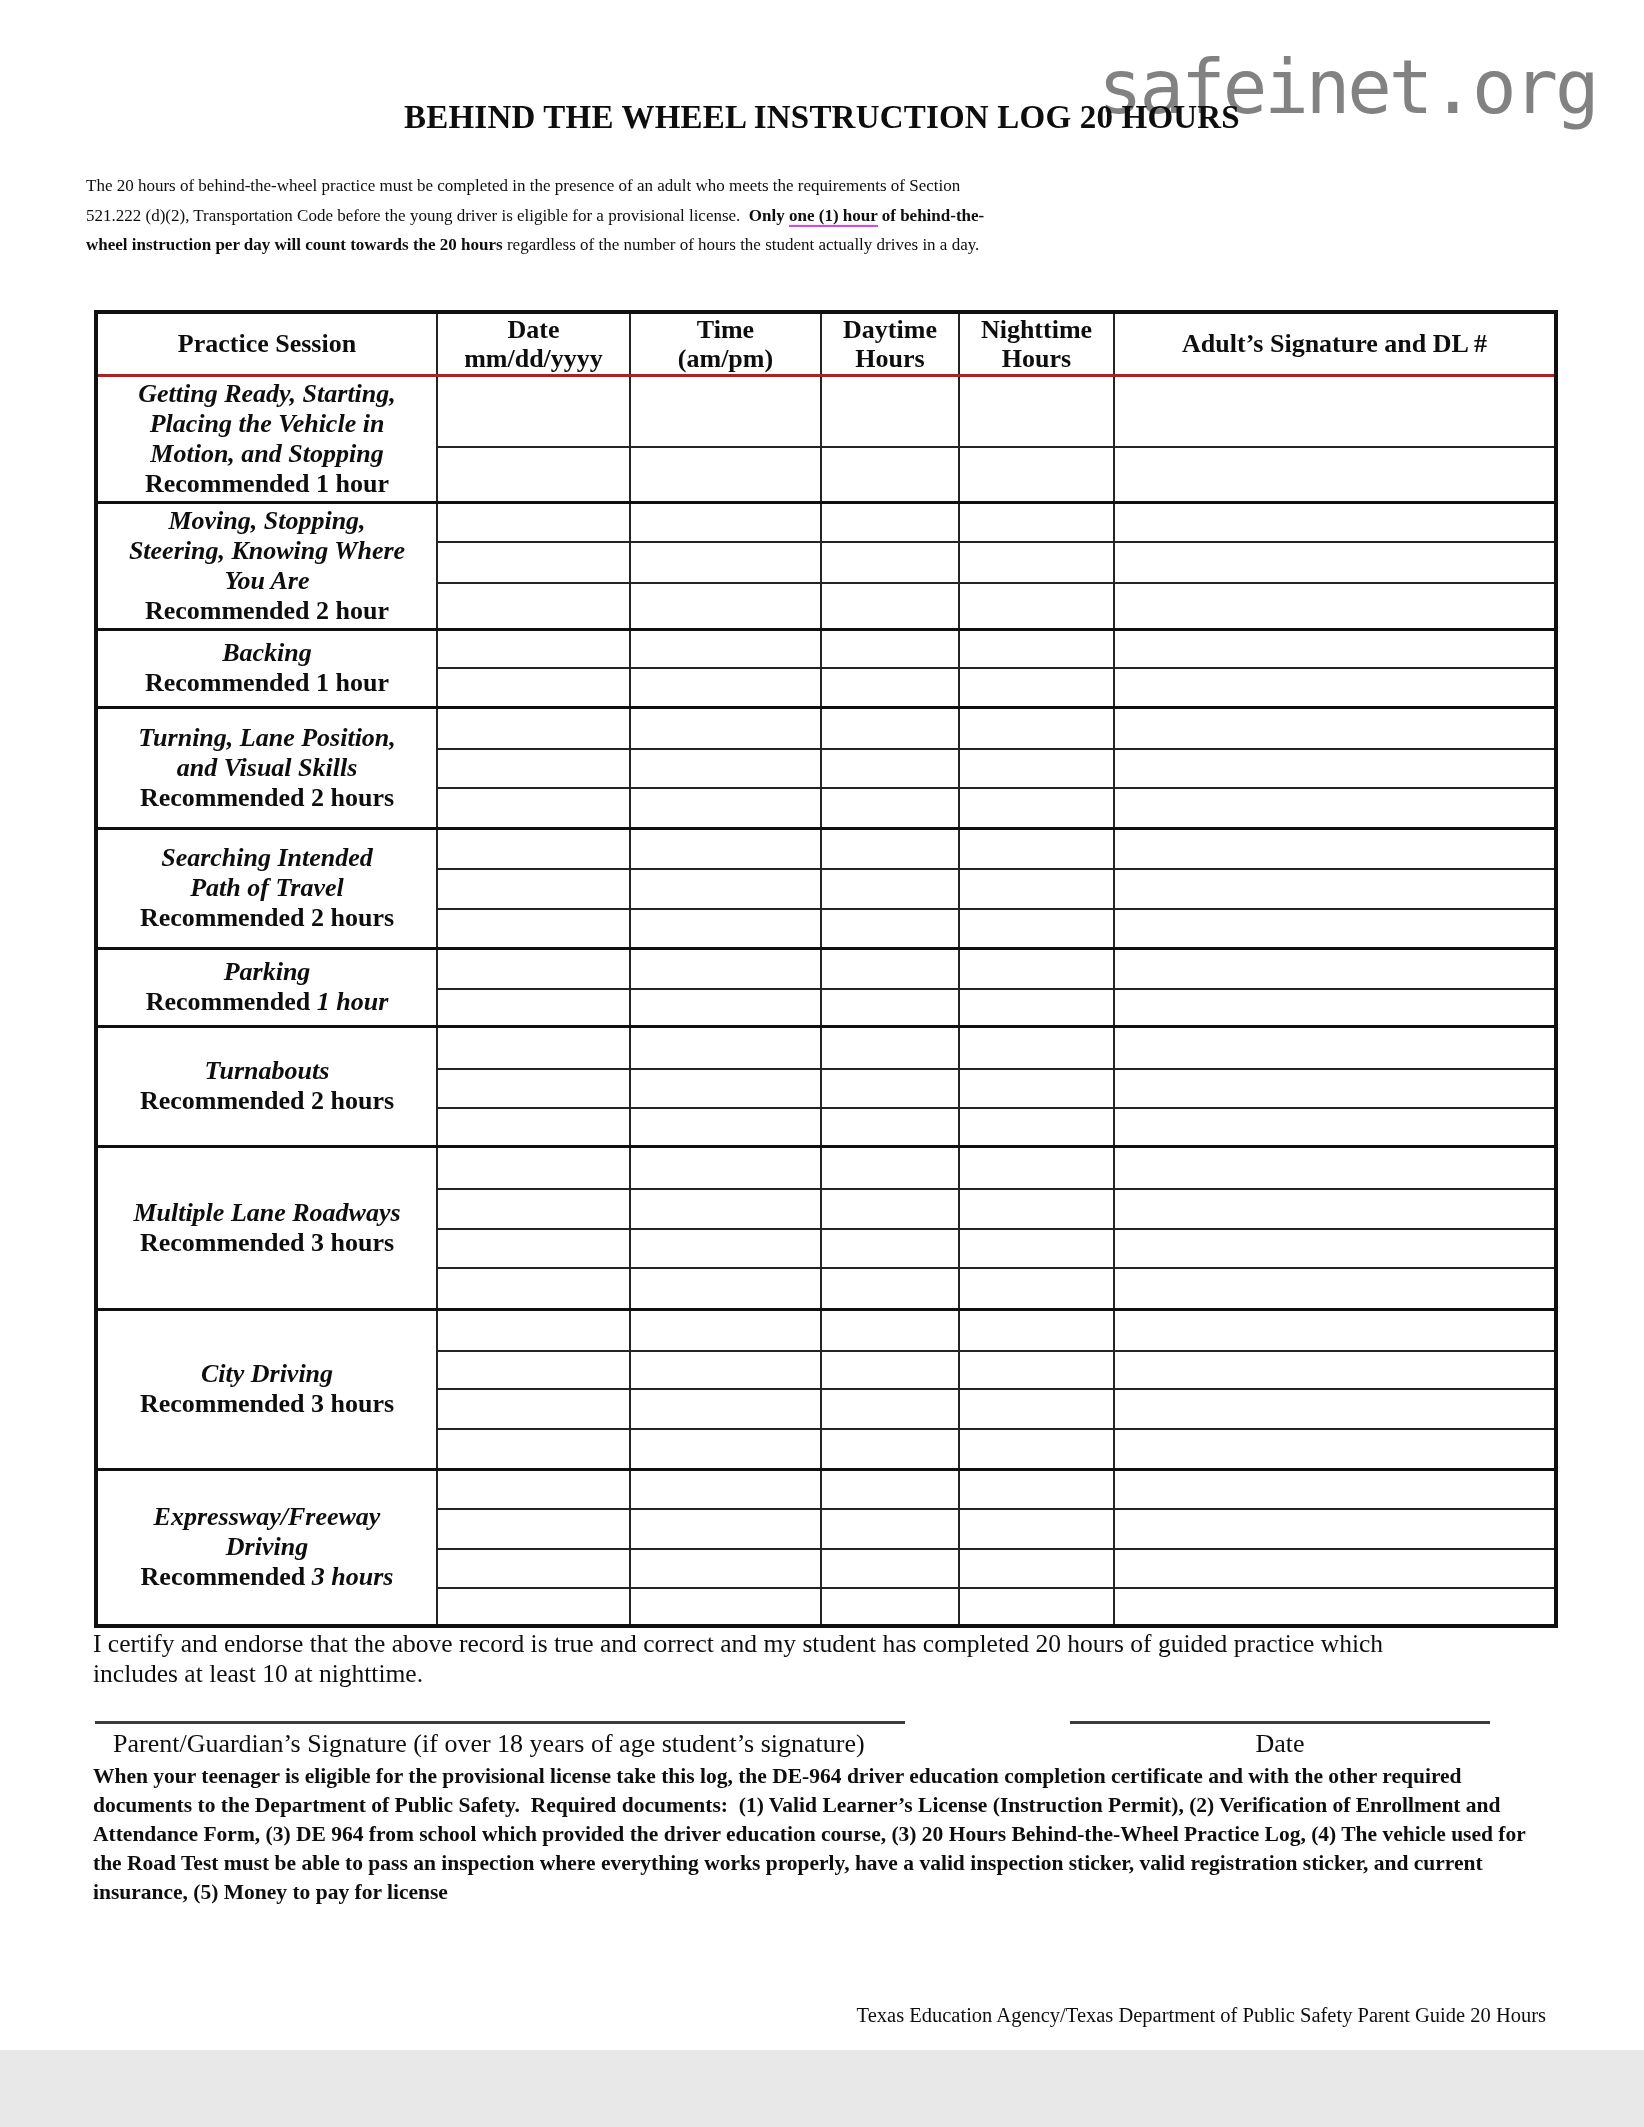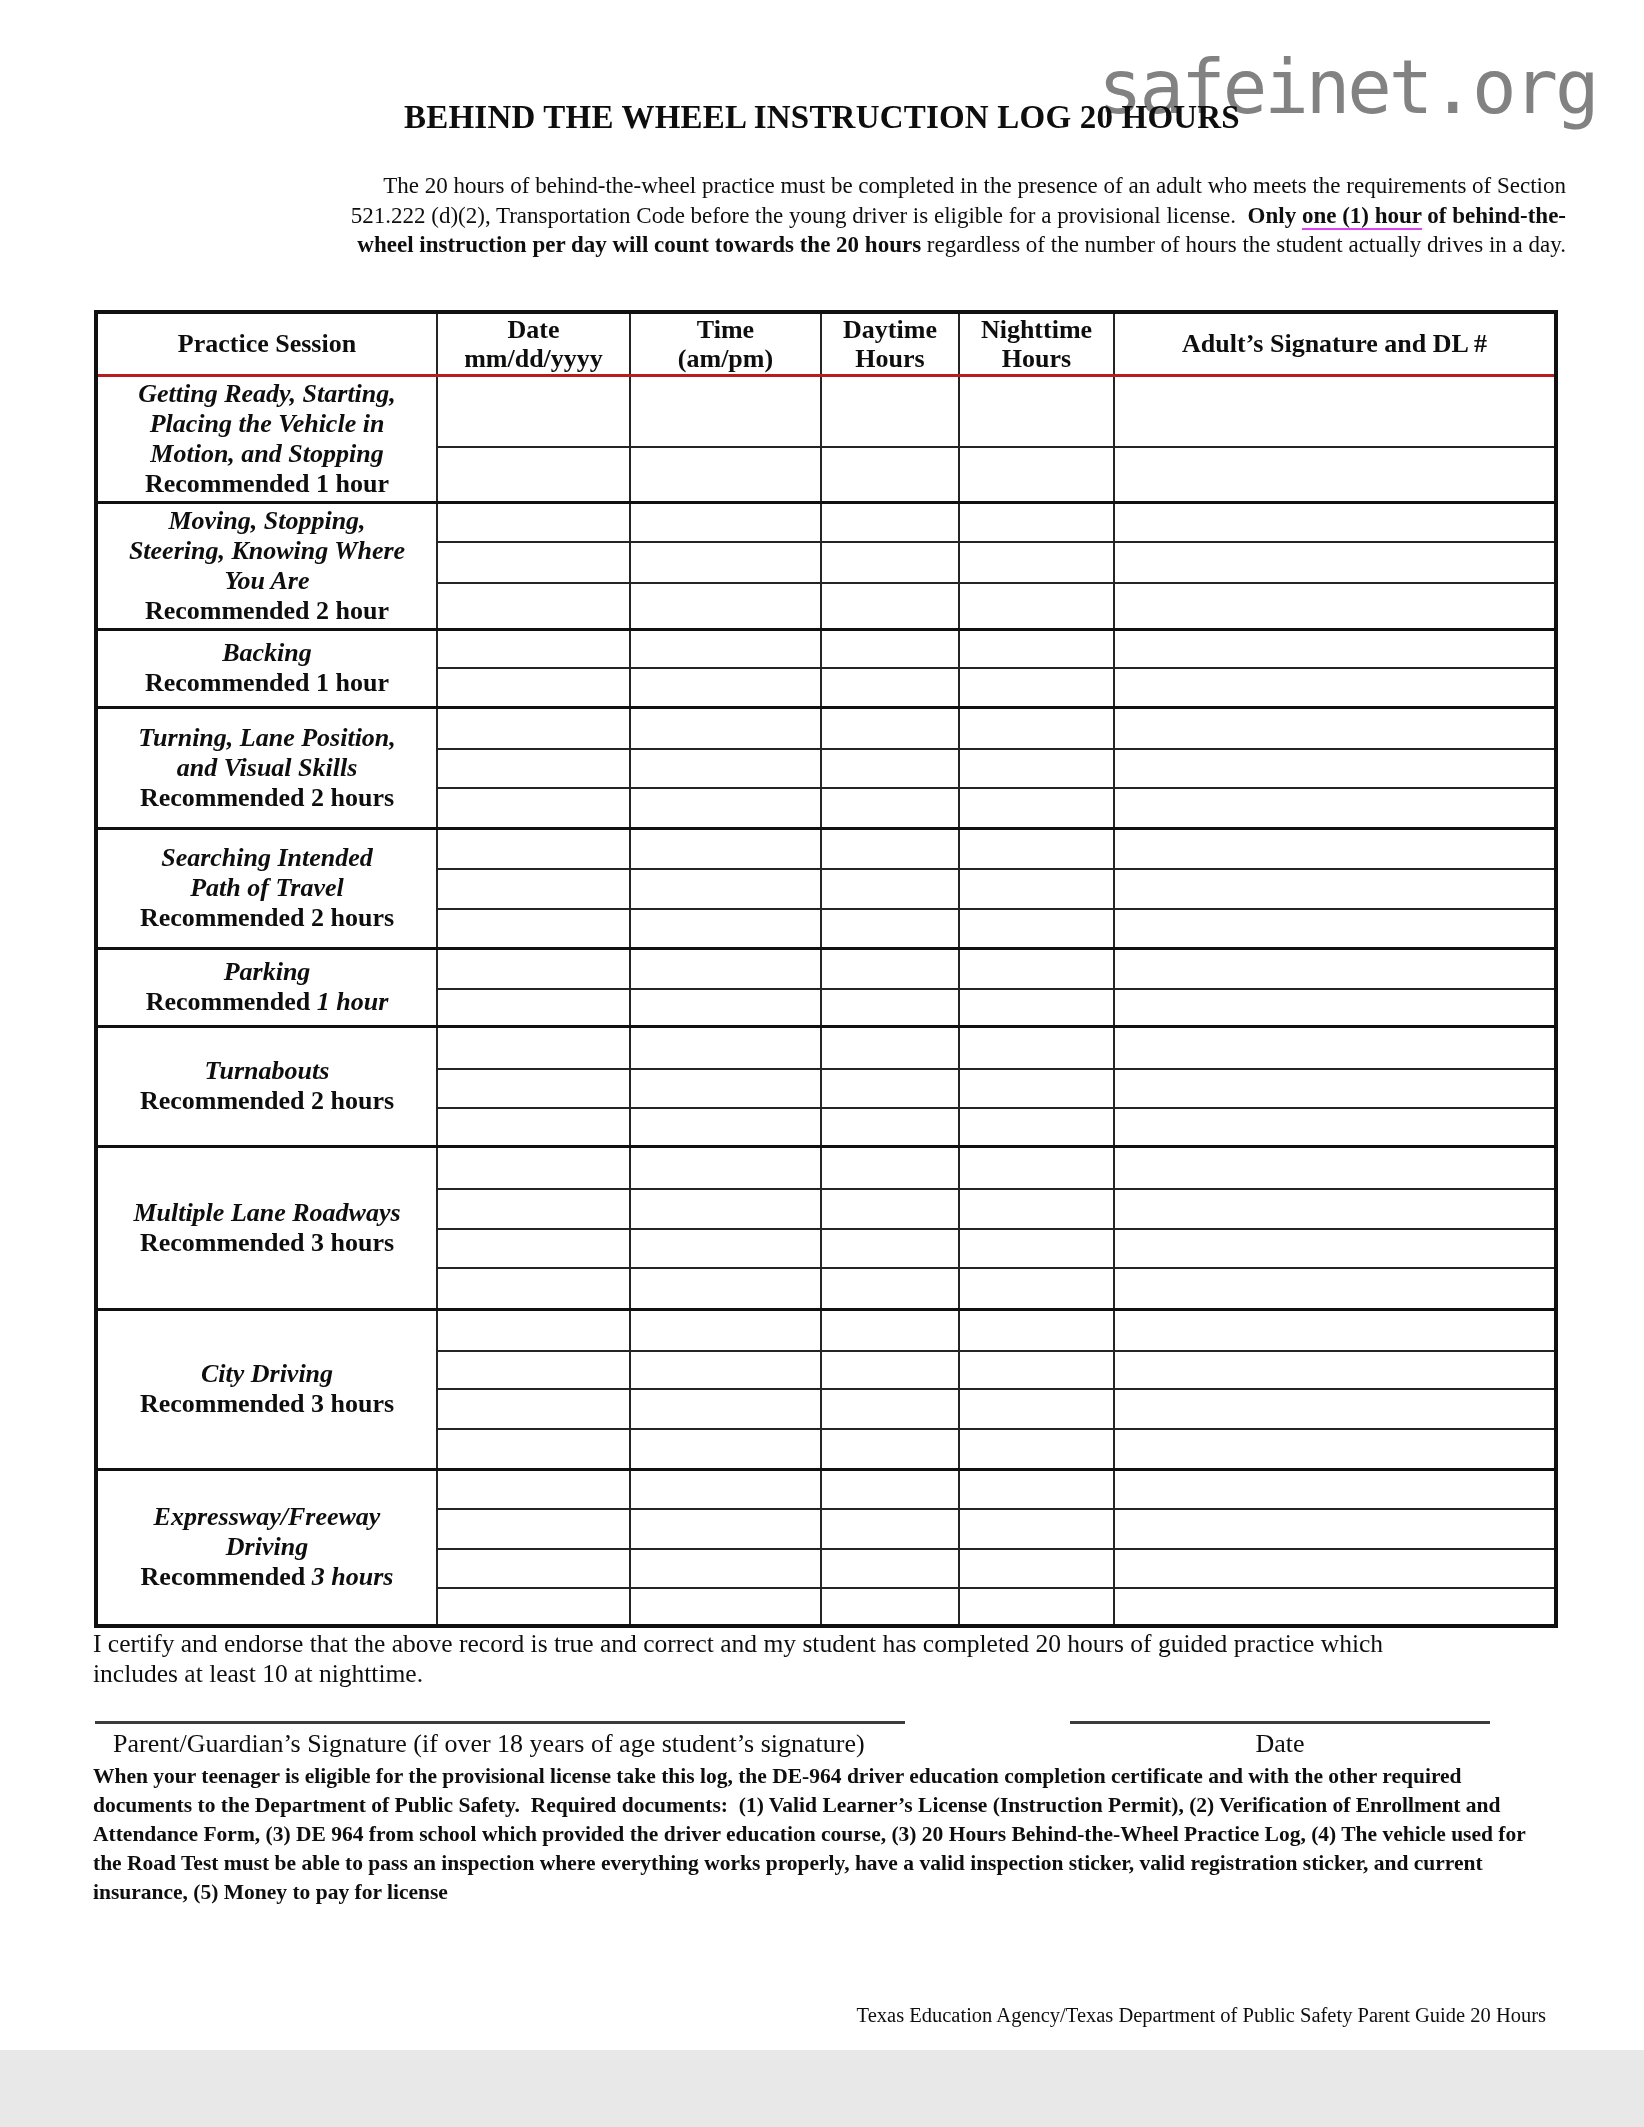--- a/index.html
+++ b/index.html
@@ -4,21 +4,21 @@
 <style>
   html,body{margin:0;padding:0;background:#e8e8e8;}
   .page{position:relative;width:1644px;height:2050px;background:#ffffff;margin:0 auto;
         font-family:"Liberation Serif","DejaVu Serif",serif;color:#0e0e0e;overflow:hidden;}
   .watermark{position:absolute;top:50px;left:1098px;font-family:"DejaVu Sans Mono","Liberation Mono",monospace;
         font-size:74px;line-height:74px;color:#828282;letter-spacing:-3px;z-index:0;font-weight:400;}
   .title{position:absolute;top:99px;left:0;width:100%;text-align:center;
         font-size:33px;font-weight:bold;z-index:1;letter-spacing:.2px;}
   .subtitle{position:absolute;top:138px;left:0;width:100%;text-align:center;font-size:29px;font-weight:bold;z-index:1;}
   .subtitle .guide{font-style:italic;display:inline-block;border-bottom:3px solid #111;padding-bottom:1px;}
-  .intro{position:absolute;top:171px;left:106px;width:1460px;font-size:23px;line-height:29.5px;z-index:1;text-align:right;}
+  .intro{position:absolute;top:171px;left:86px;width:1460px;font-size:17px;line-height:29.5px;z-index:1;}
   .line{white-space:pre;}
   .b{font-weight:bold;}
   .bu{font-weight:bold;border-bottom:2px solid #d946ef;}
   .namerow{position:absolute;top:262px;left:93px;font-size:26.5px;font-weight:bold;white-space:nowrap;z-index:1;}
   .fill{display:inline-block;border-bottom:3px solid #141414;height:24px;vertical-align:baseline;}
   .fill-name{width:742px;margin-left:12px;margin-right:14px;}
   .fill-dl{width:402px;margin-left:14px;}
   table.logtable{position:absolute;top:310px;left:94px;width:1462px;border-collapse:collapse;
         table-layout:fixed;z-index:1;}
   table.logtable{border:4px solid #101010;}

